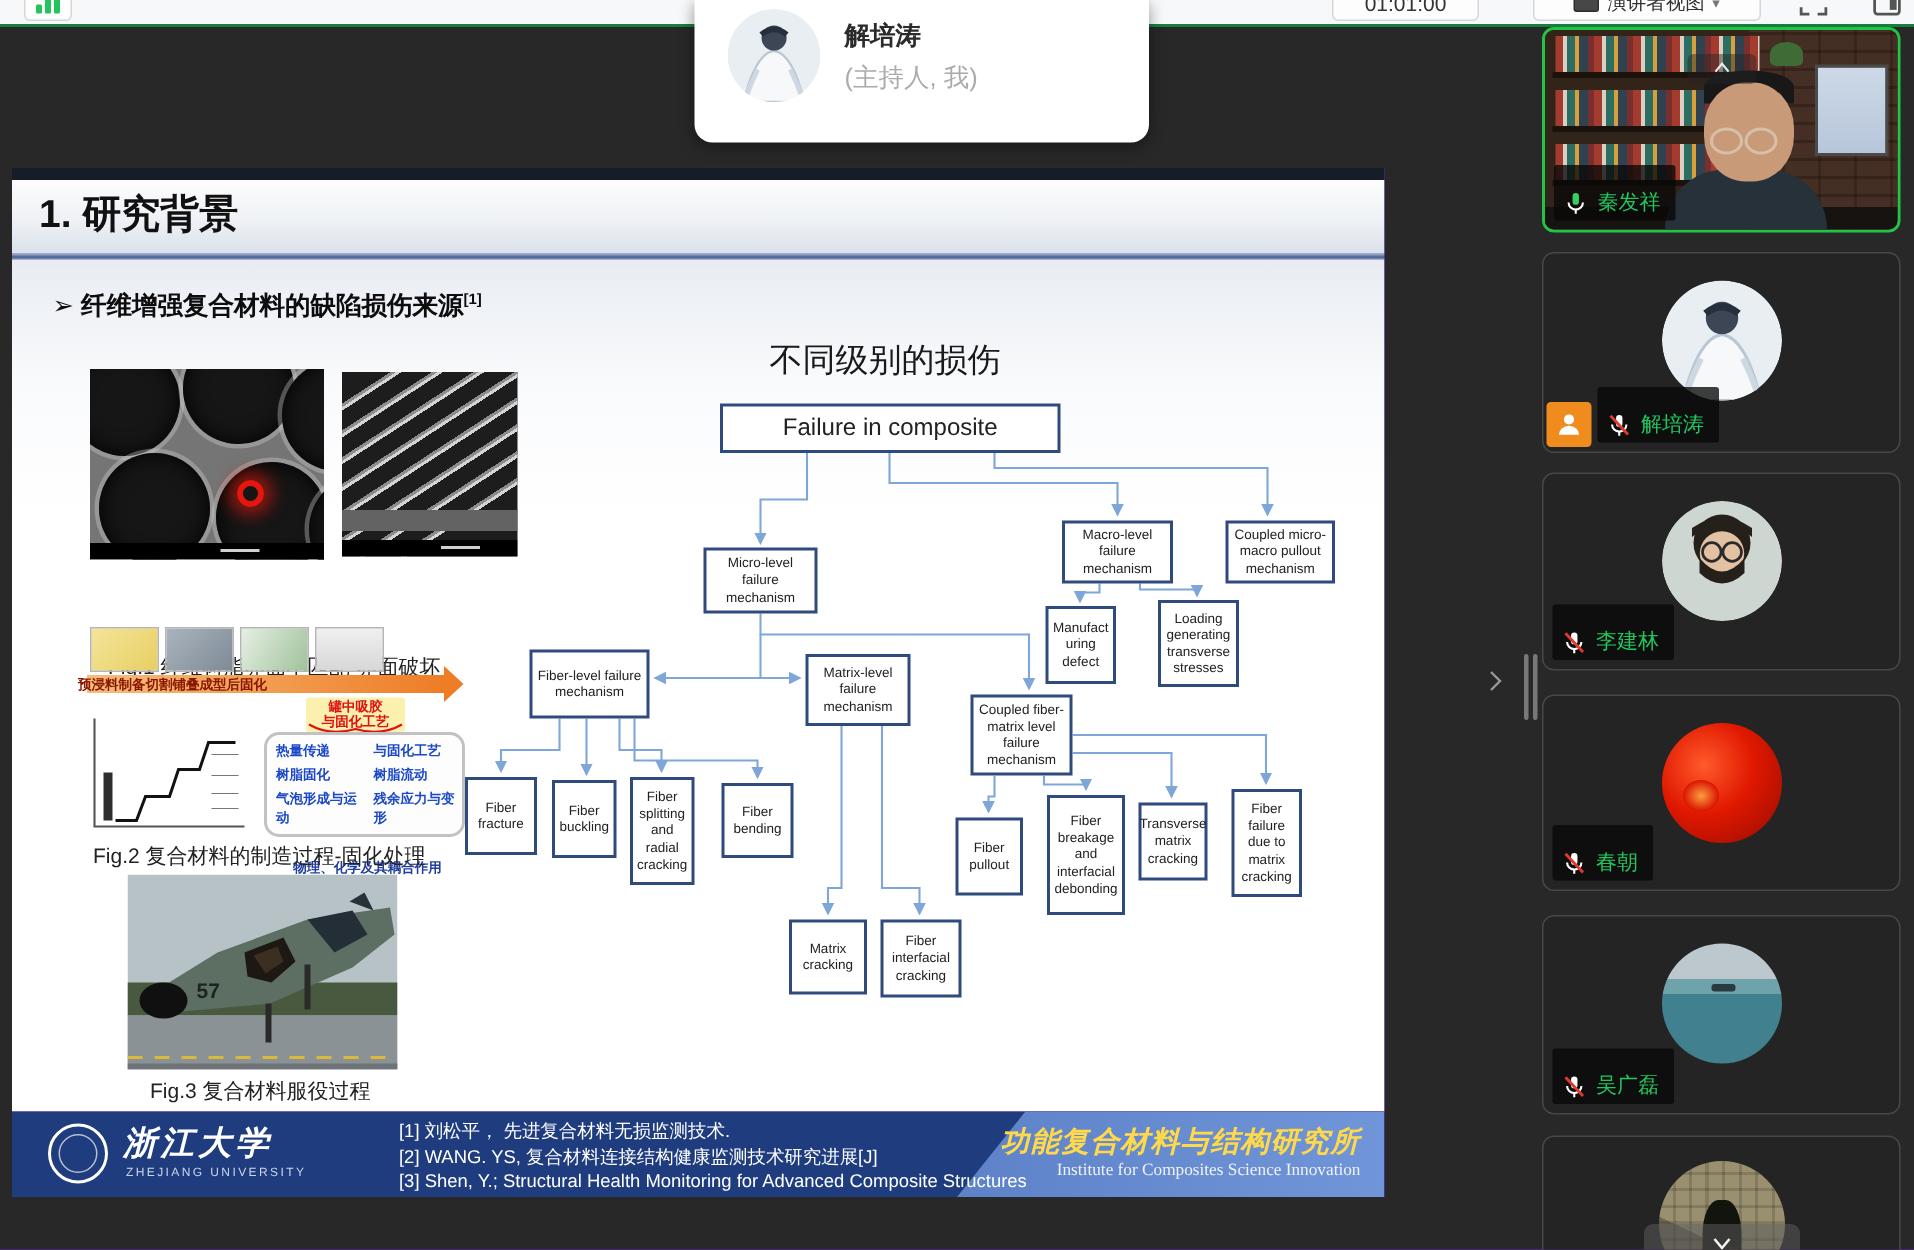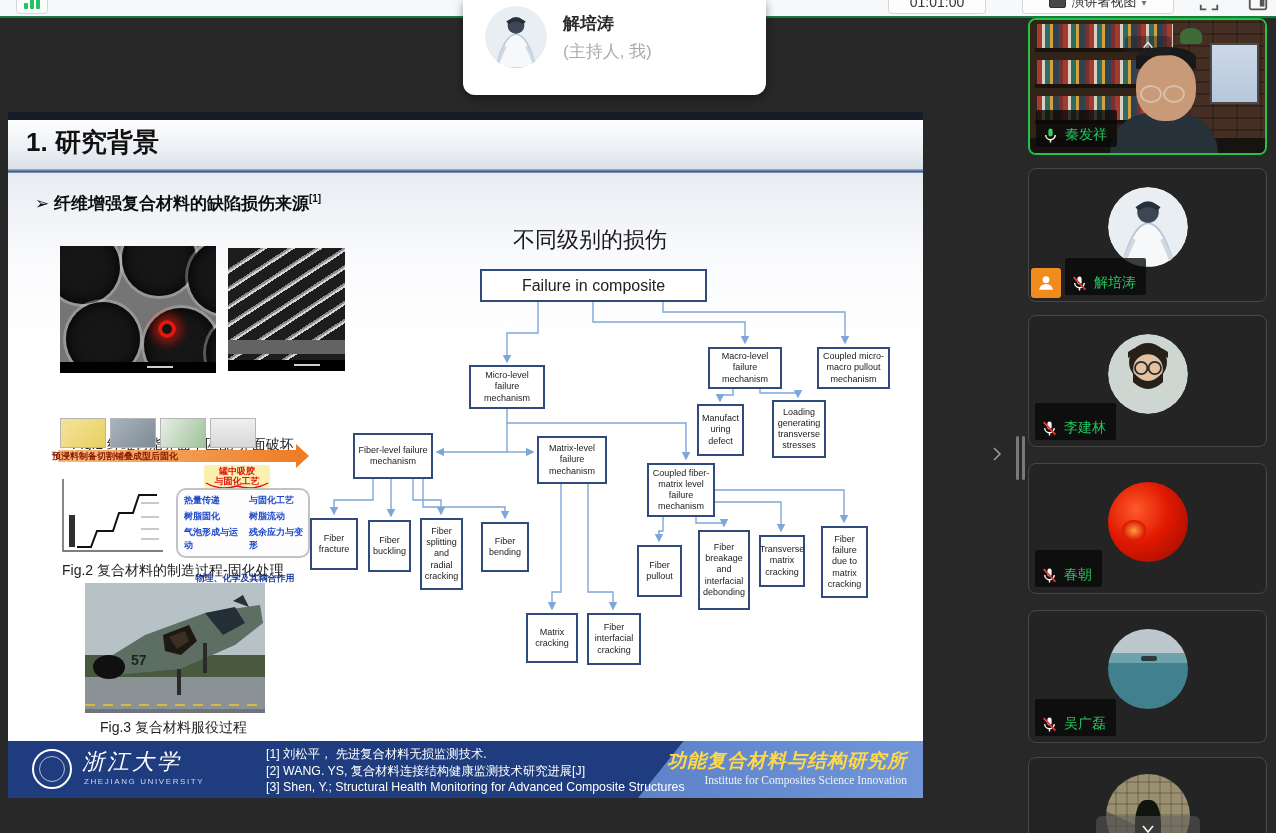--- a/index.html
+++ b/index.html
@@ -81,21 +81,21 @@
   .fc-root{font-size:16px}
   .fc-svg{position:absolute;left:0;top:0;pointer-events:none}
 
   
   .foot{position:absolute;left:0;top:629px;width:915px;height:57px;background:#1e3c7e;overflow:hidden}
   .foot-right{position:absolute;right:0;top:0;width:285px;height:57px;
               background:linear-gradient(90deg,#5d82c8,#7095d8);clip-path:polygon(16% 0,100% 0,100% 100%,0 100%)}
   .zju-seal{position:absolute;left:24px;top:8px;width:40px;height:40px;border:2px solid #fff;border-radius:50%;
             box-sizing:border-box}
   .zju-seal:after{content:"";position:absolute;left:5px;top:5px;right:5px;bottom:5px;border:1px solid #ffffffaa;border-radius:50%}
-  .zju-cn{position:absolute;left:74px;top:6px;font-size:22px;font-weight:400;font-style:italic;color:#fff;letter-spacing:3px}
+  .zju-cn{position:absolute;left:74px;top:6px;font-size:22px;font-weight:700;font-style:italic;color:#fff;letter-spacing:3px}
   .zju-en{position:absolute;left:76px;top:36px;font-size:8px;letter-spacing:1.6px;color:#ccd6ec;font-weight:400}
   .refs{position:absolute;left:258px;top:5px;font-size:12.3px;color:#fff;line-height:16.5px;white-space:nowrap}
   .inst-cn{position:absolute;right:16px;top:7px;font-size:19px;font-weight:700;font-style:italic;color:#ffd94a;letter-spacing:1px}
   .inst-en{position:absolute;right:16px;top:33px;font-size:11.5px;color:#eef2fa;font-family:"Liberation Serif",serif}
 
   
   .collapse{position:absolute;left:988px;top:438px;width:24px;height:32px;display:flex;align-items:center;z-index:15}
   .dragbar{position:absolute;left:1016px;top:436px;z-index:15}
   .dragbar i{display:inline-block;width:3px;height:44px;background:#787878;border-radius:2px;margin-right:3px}
 

